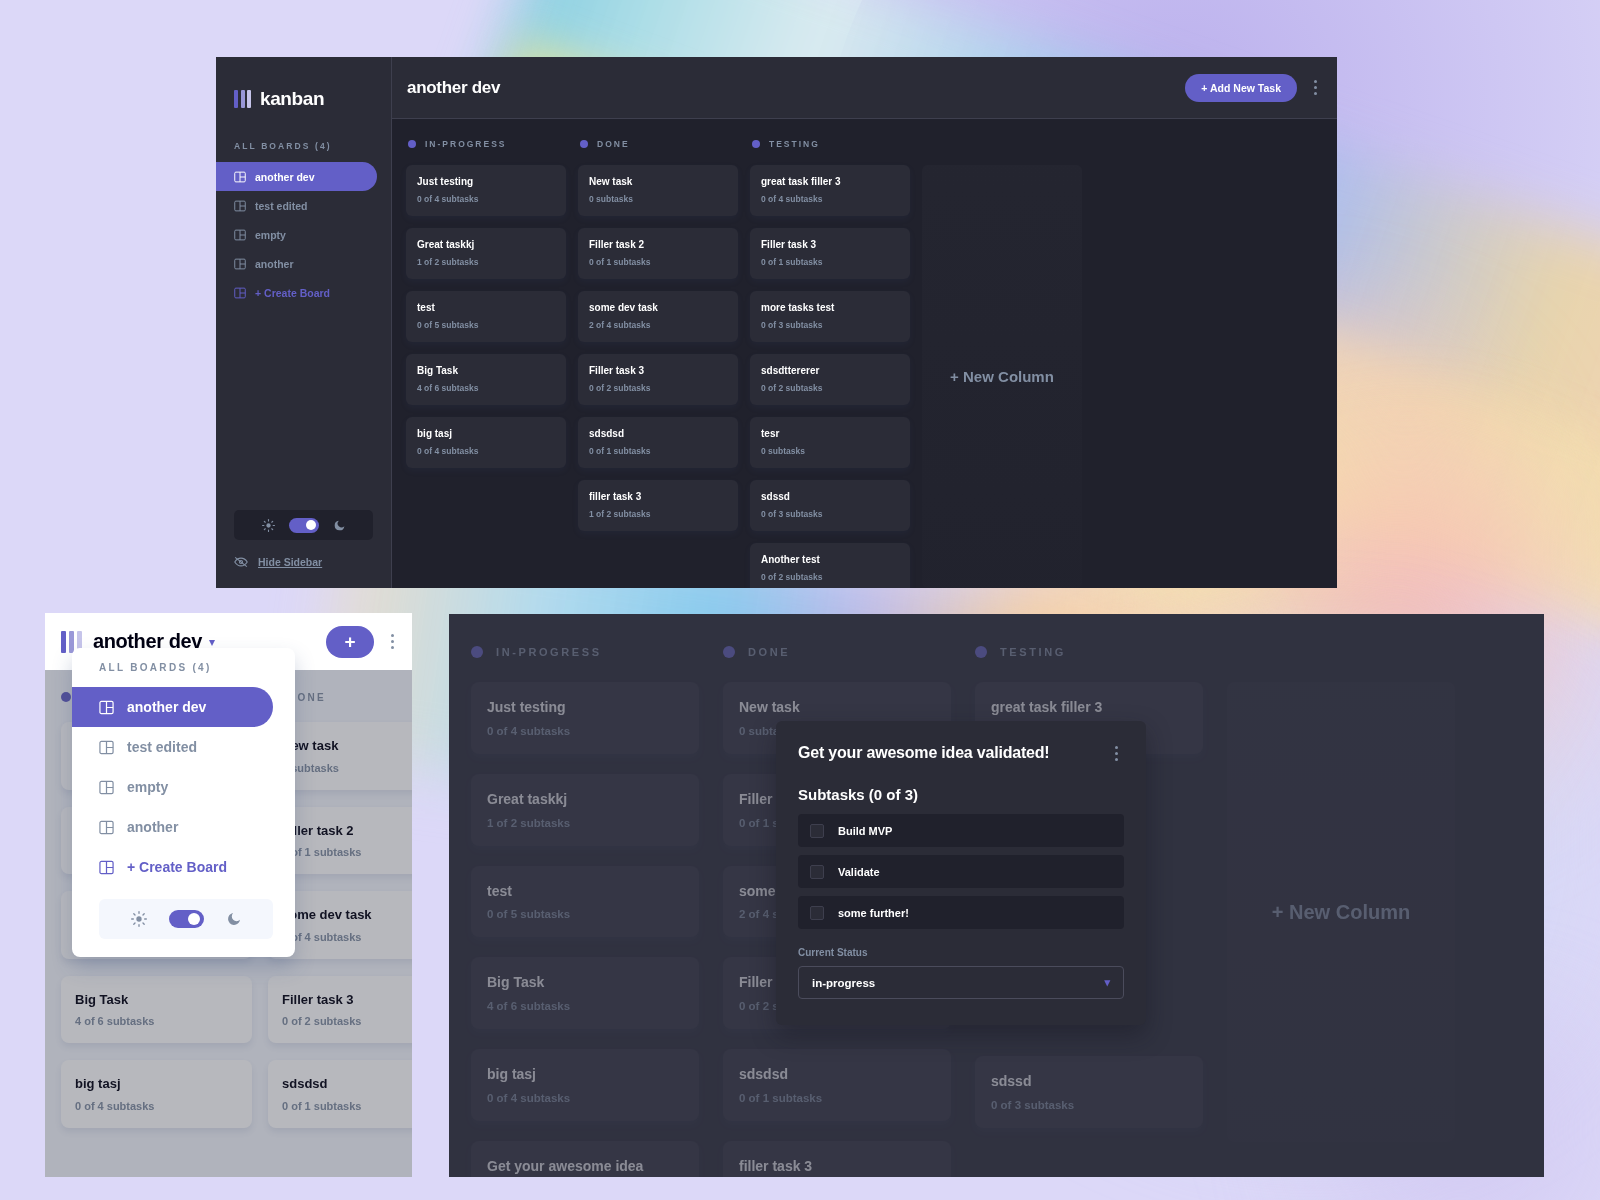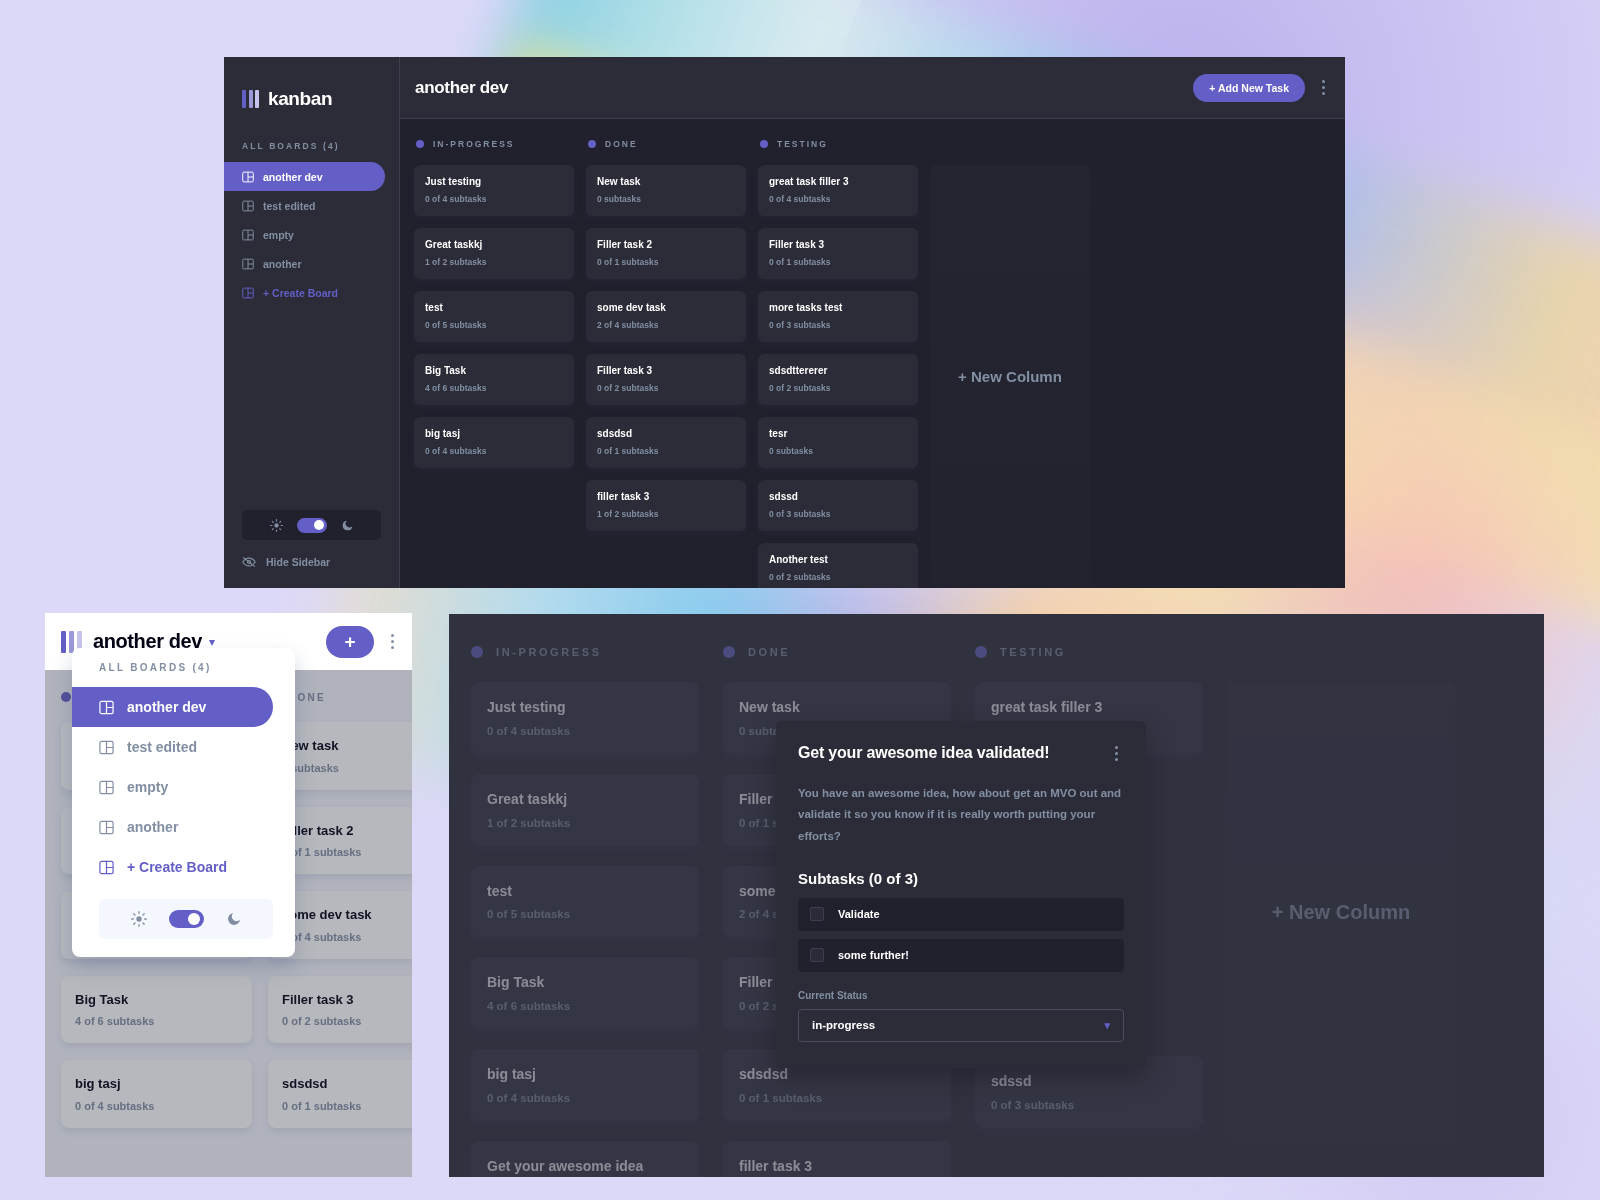--- a/index.html
+++ b/index.html
@@ -70,21 +70,21 @@
       rgba(250,208,180,.8) 92%);
   }
   .bg .blob6 {
     position:absolute; left:1200px; top:980px; width:520px; height:300px;
     border-radius:50%; filter: blur(40px);
     background: radial-gradient(circle, rgba(206,196,240,.7), rgba(222,216,248,0) 70%);
   }
 
   
   .panel-top {
-    position:absolute; left:224px; top:57px; width:1121px; height:531px;
+    position:absolute; left:216px; top:57px; width:1121px; height:531px;
     z-index:3; display:flex; overflow:hidden; background:#20212c;
   }
   .sidebar {
     width:176px; flex:0 0 176px; background:#2b2c37; display:flex; flex-direction:column;
     border-right:1px solid #3e3f4e; position:relative;
   }
   .logo-row { display:flex; align-items:center; gap:9px; padding:22px 0 0 18px; height:62px; }
   .logo-bars { display:flex; gap:2.5px; align-items:flex-end; }
   .logo-bars i { display:block; width:4px; height:18px; border-radius:1px; }
   .logo-bars i:nth-child(1){ background:#635fc7; }
@@ -107,21 +107,21 @@
   .bi-icon { width:12px; height:12px; flex:0 0 12px; }
 
   .theme-toggle {
     margin:auto 18px 16px 18px; background:#20212c; border-radius:5px;
     height:30px; display:flex; align-items:center; justify-content:center; gap:14px;
   }
   .sun, .moon { width:13px; height:13px; color:#828fa3; }
   .switch { width:30px; height:15px; border-radius:8px; background:#635fc7; position:relative; }
   .switch::after { content:""; position:absolute; left:17px; top:2.5px; width:10px; height:10px; border-radius:50%; background:#fff; }
   .hide-sb { display:flex; align-items:center; gap:10px; color:#828fa3; font-size:10.5px;
-             font-weight:bold; padding:0 0 20px 18px; cursor:pointer; }
+             font-weight:bold; padding:0 0 20px 18px; cursor:pointer;text-decoration:underline; }
 
   .main-top { flex:1; display:flex; flex-direction:column; min-width:0; }
   .topbar {
     height:62px; flex:0 0 62px; background:#2b2c37; display:flex; align-items:center;
     padding:0 14px 0 15px; border-bottom:1px solid #3e3f4e;
   }
   .board-title { color:#fff; font-size:17px; font-weight:bold; letter-spacing:-.3px; }
   .spacer { flex:1; }
   .add-task-btn {
     background:#635fc7; color:#fff; font-size:10.5px; font-weight:bold;
@@ -679,23 +679,26 @@
 
 <div class="modal">
   <div class="modal-head">
     <span class="modal-title">Get your awesome idea validated!</span>
     <span class="kebab" style="margin-left:8px;margin-top:3px">
         <i></i>
         <i></i>
         <i></i>
       </span>
   </div>
-  <div class="modal-desc">You have an awesome idea, how about get an MVO out and validate it so you know if it is really worth putting your efforts?</div>
   <div class="modal-sublabel">Subtasks (0 of 3)</div>
 
+  <div class="subtask">
+    <span class="chk"></span>
+    <span class="subtask-label">Build MVP</span>
+  </div>
   <div class="subtask">
     <span class="chk"></span>
     <span class="subtask-label">Validate</span>
   </div>
   <div class="subtask">
     <span class="chk"></span>
     <span class="subtask-label">some further!</span>
   </div>
 
   <div class="status-label">Current Status</div>

